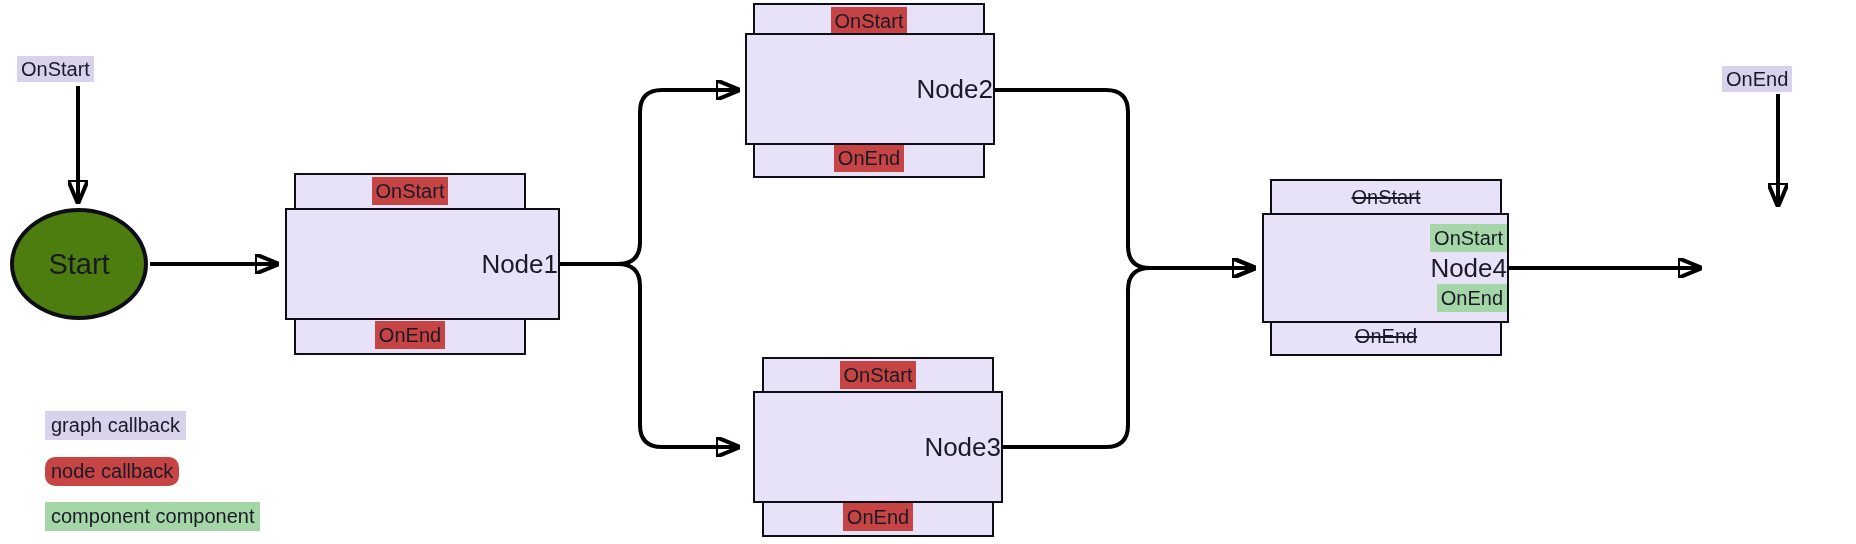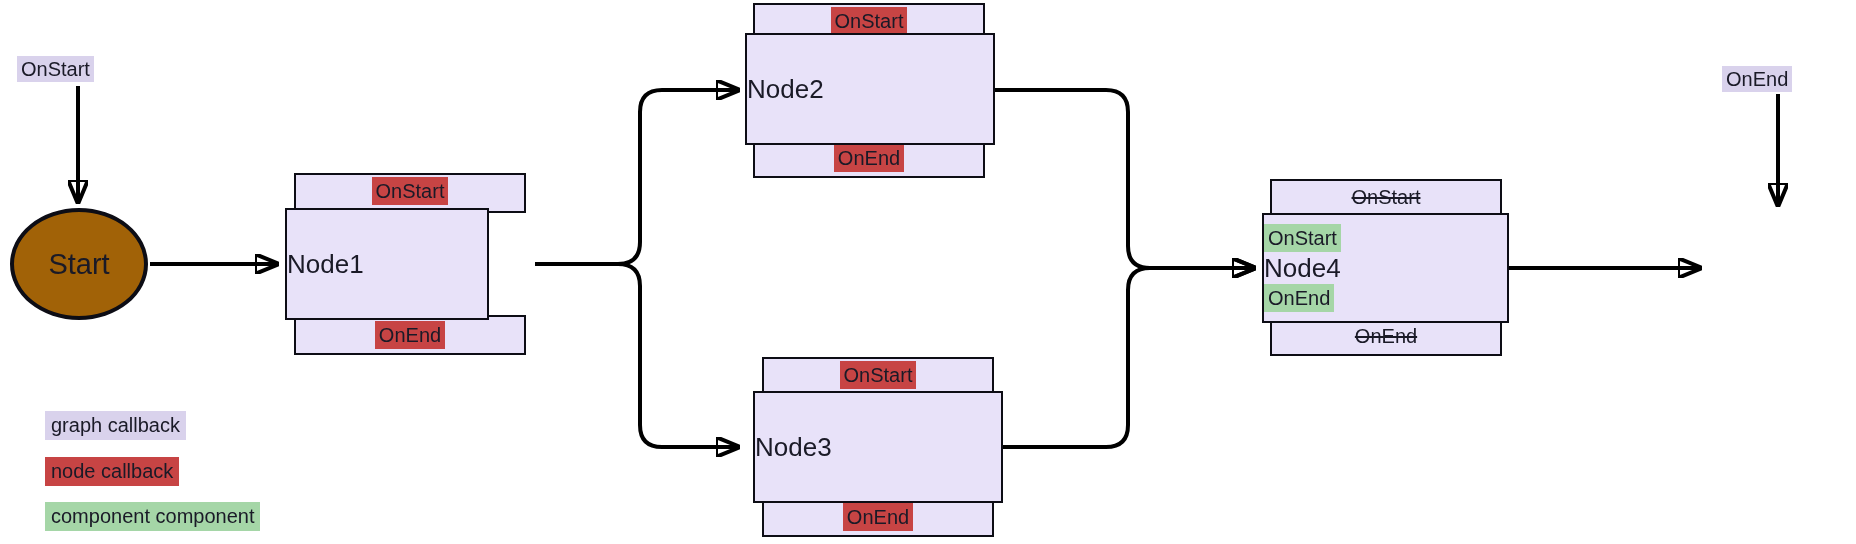--- a/index.html
+++ b/index.html
@@ -4,35 +4,35 @@
 <style>
   html,body{margin:0;padding:0;background:#ffffff;}
   .canvas{
     position:relative;width:1856px;height:544px;background:#ffffff;overflow:hidden;
     font-family:"Liberation Sans","DejaVu Sans",sans-serif;color:#1a1a27;
   }
   .edges{position:absolute;left:0;top:0;width:1856px;height:544px;z-index:0;}
   .edges path{stroke:#000000;stroke-width:4;fill:none;}
 
   .terminal{
-    position:absolute;z-index:2;background:#a16207;border:4px solid #0d0d15;border-radius:50%;
+    position:absolute;z-index:2;background:#4d7c0f;border:4px solid #0d0d15;border-radius:50%;
     display:flex;align-items:center;justify-content:center;box-sizing:border-box;
     font-size:29px;
   }
 
   .tab{
     position:absolute;z-index:1;background:#e8e2f9;border:2px solid #0d0d15;box-sizing:border-box;
     display:flex;justify-content:center;font-size:20px;
   }
   .tab-top{align-items:flex-start;padding-top:2px;}
   .tab-bottom{align-items:flex-end;padding-bottom:4px;}
 
   .main-box{
     position:absolute;z-index:2;background:#e8e2f9;border:2px solid #0d0d15;box-sizing:border-box;
-    display:flex;flex-direction:column;align-items:flex-start;justify-content:center;
+    display:flex;flex-direction:column;align-items:flex-end;justify-content:center;
   }
   .node-title{font-size:26px;line-height:32px;}
 
   .hl{padding:1px 4px;line-height:26px;}
   .hl-node{background:#c74444;}
   .hl-component{background:#a5d6a7;}
   .hl-graph{background:#d9d2ec;}
   .hl-strike{text-decoration:line-through;}
 
   .float-label{
@@ -70,21 +70,21 @@
   <div class="terminal" style="left:10px;top:208px;width:138px;height:112px;">
     <span>Start</span>
   </div>
 
   <div class="tab tab-top" style="left:294px;top:173px;width:232px;height:40px;">
     <span class="hl hl-node">OnStart</span>
   </div>
   <div class="tab tab-bottom" style="left:294px;top:315px;width:232px;height:40px;">
     <span class="hl hl-node">OnEnd</span>
   </div>
-  <div class="main-box" style="left:285px;top:208px;width:204px;height:112px;">
+  <div class="main-box" style="left:285px;top:208px;width:275px;height:112px;">
     <span class="node-title">Node1</span>
   </div>
 
   <div class="tab tab-top" style="left:753px;top:3px;width:232px;height:35px;">
     <span class="hl hl-node">OnStart</span>
   </div>
   <div class="tab tab-bottom" style="left:753px;top:140px;width:232px;height:38px;">
     <span class="hl hl-node">OnEnd</span>
   </div>
   <div class="main-box" style="left:745px;top:33px;width:250px;height:112px;">
@@ -108,16 +108,16 @@
     <span class="hl hl-strike">OnEnd</span>
   </div>
   <div class="main-box" style="left:1262px;top:213px;width:247px;height:110px;">
     <span class="hl hl-component mini">OnStart</span>
     <span class="node-title">Node4</span>
     <span class="hl hl-component mini">OnEnd</span>
   </div>
 
 
   <div class="legend-item hl-graph" style="left:45px;top:411px;">graph callback</div>
-  <div class="legend-item hl-node" style="left:45px;top:457px;">node callback</div>
+  <div class="legend-item hl-node" style="left:45px;top:457px;border-radius:10px;">node callback</div>
   <div class="legend-item hl-component" style="left:45px;top:502px;">component component</div>
 
 </div>
 
 </body></html>

